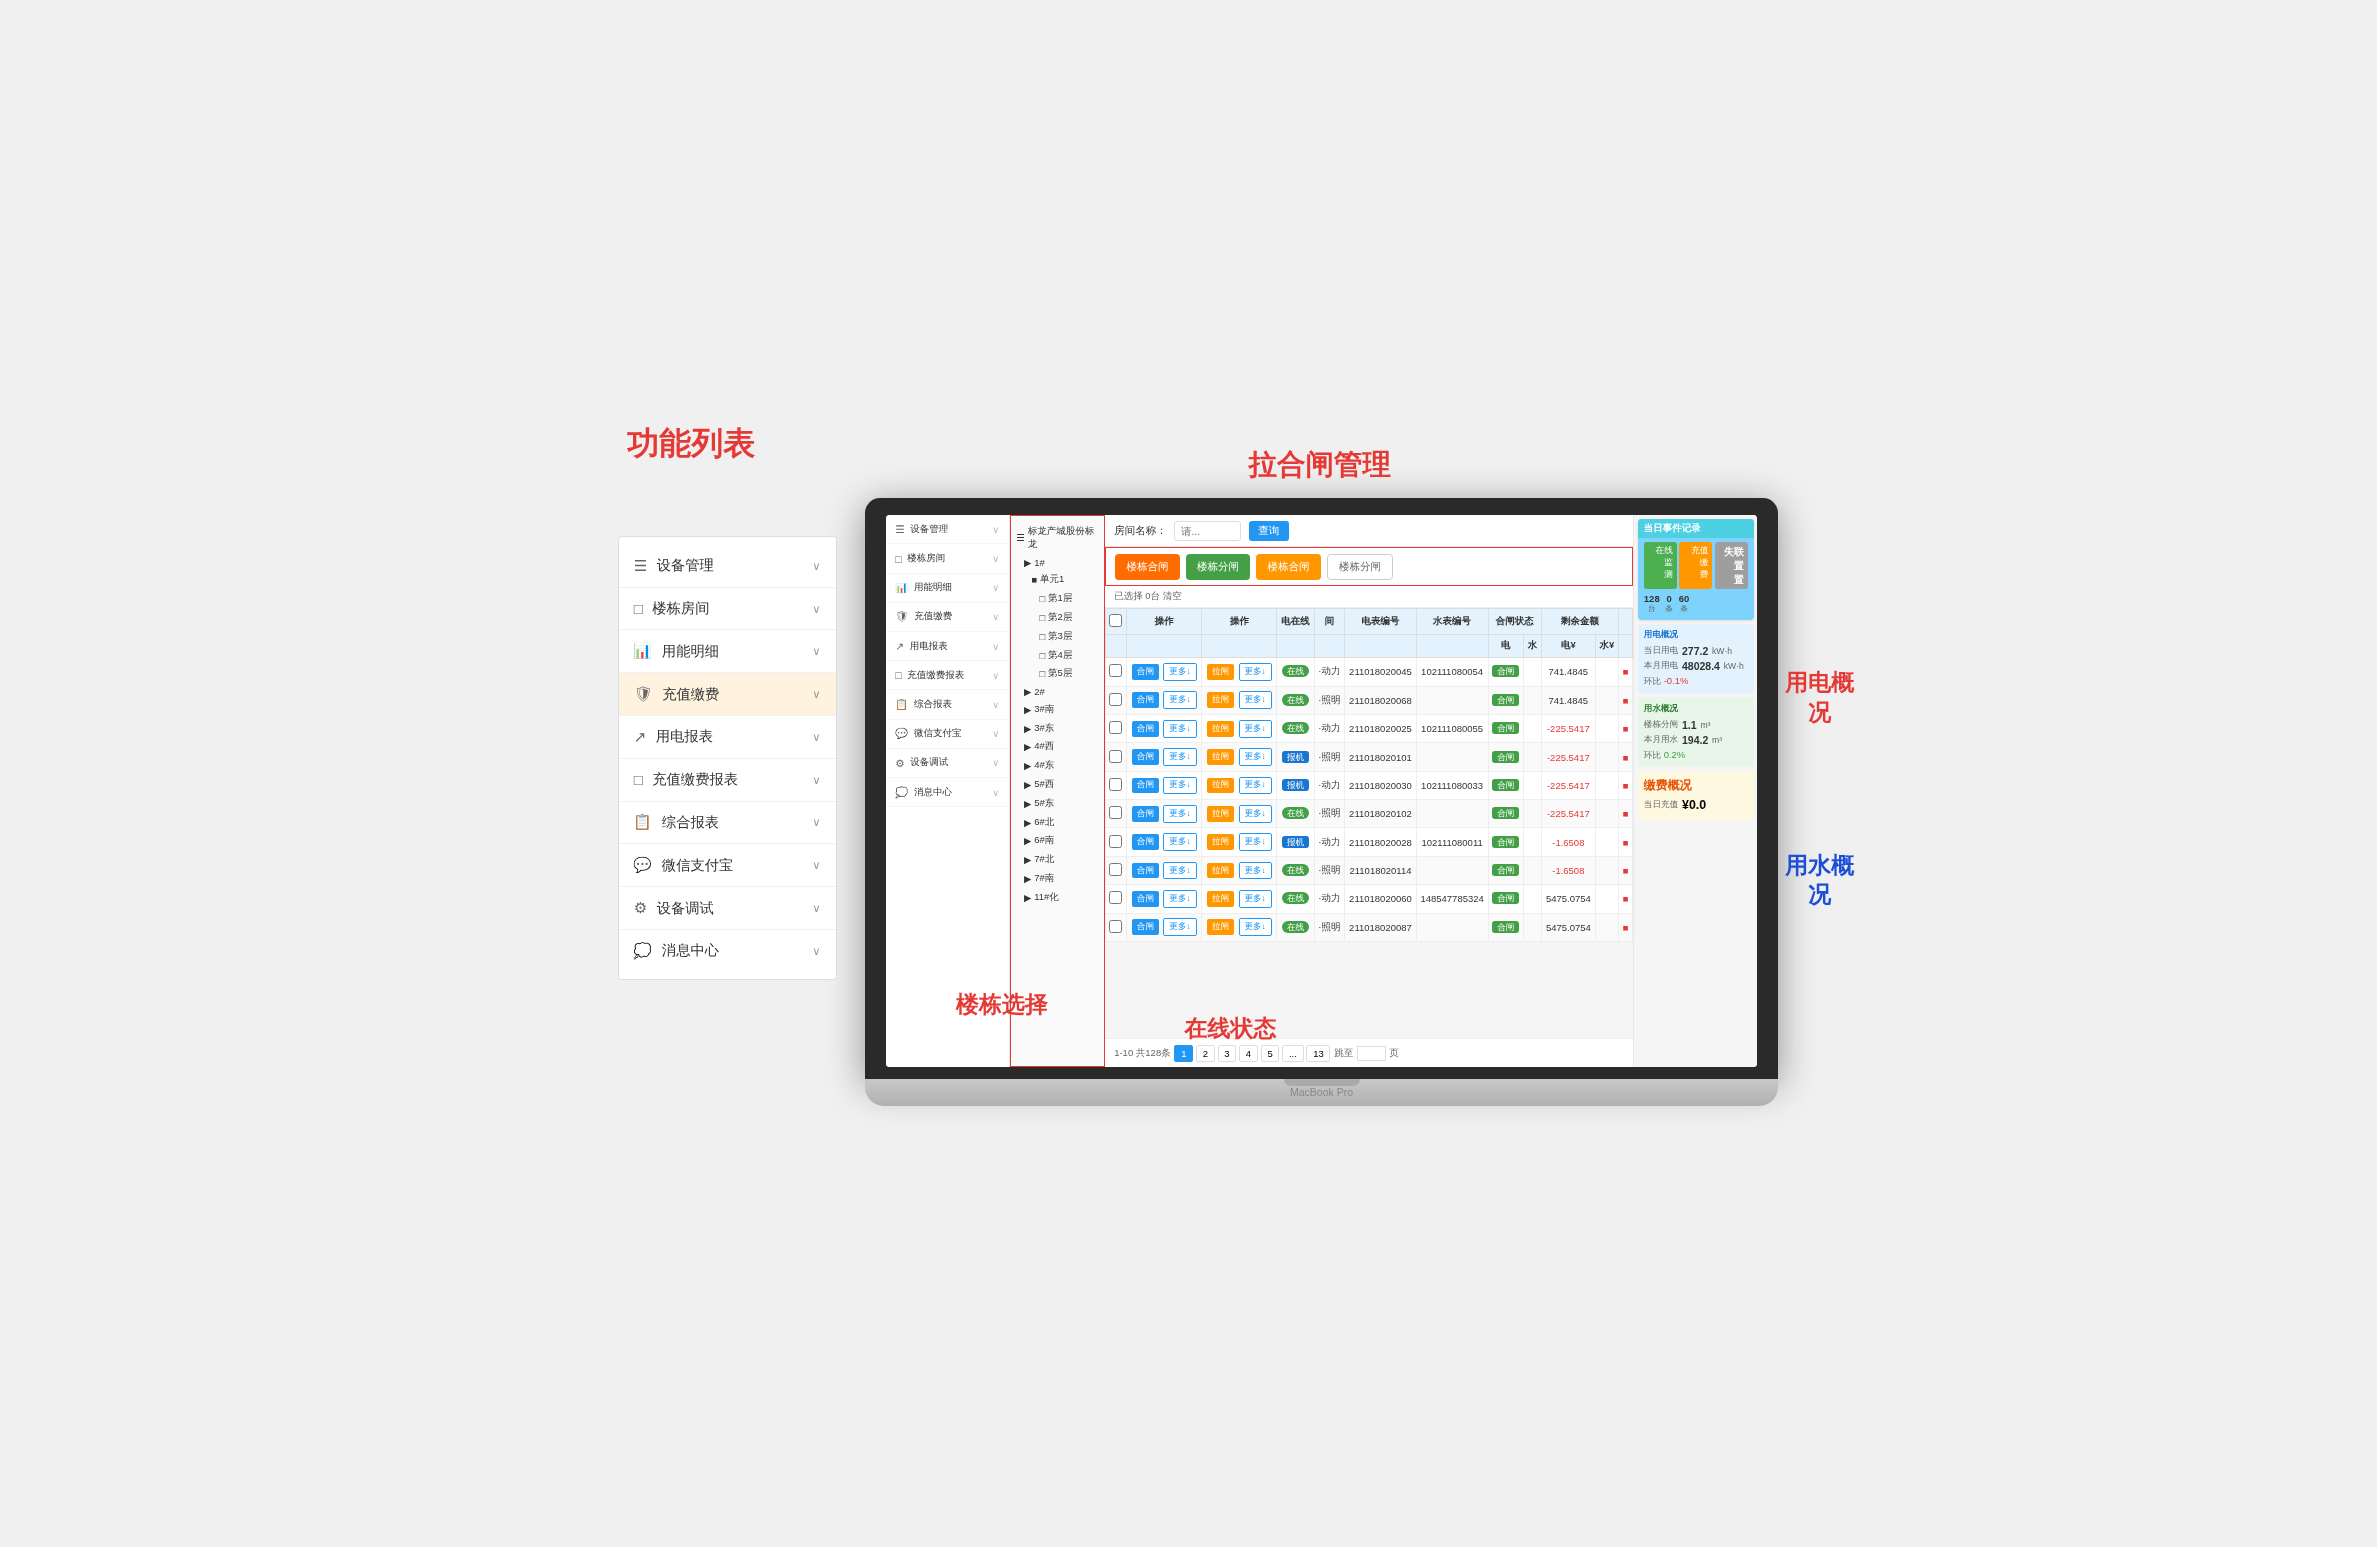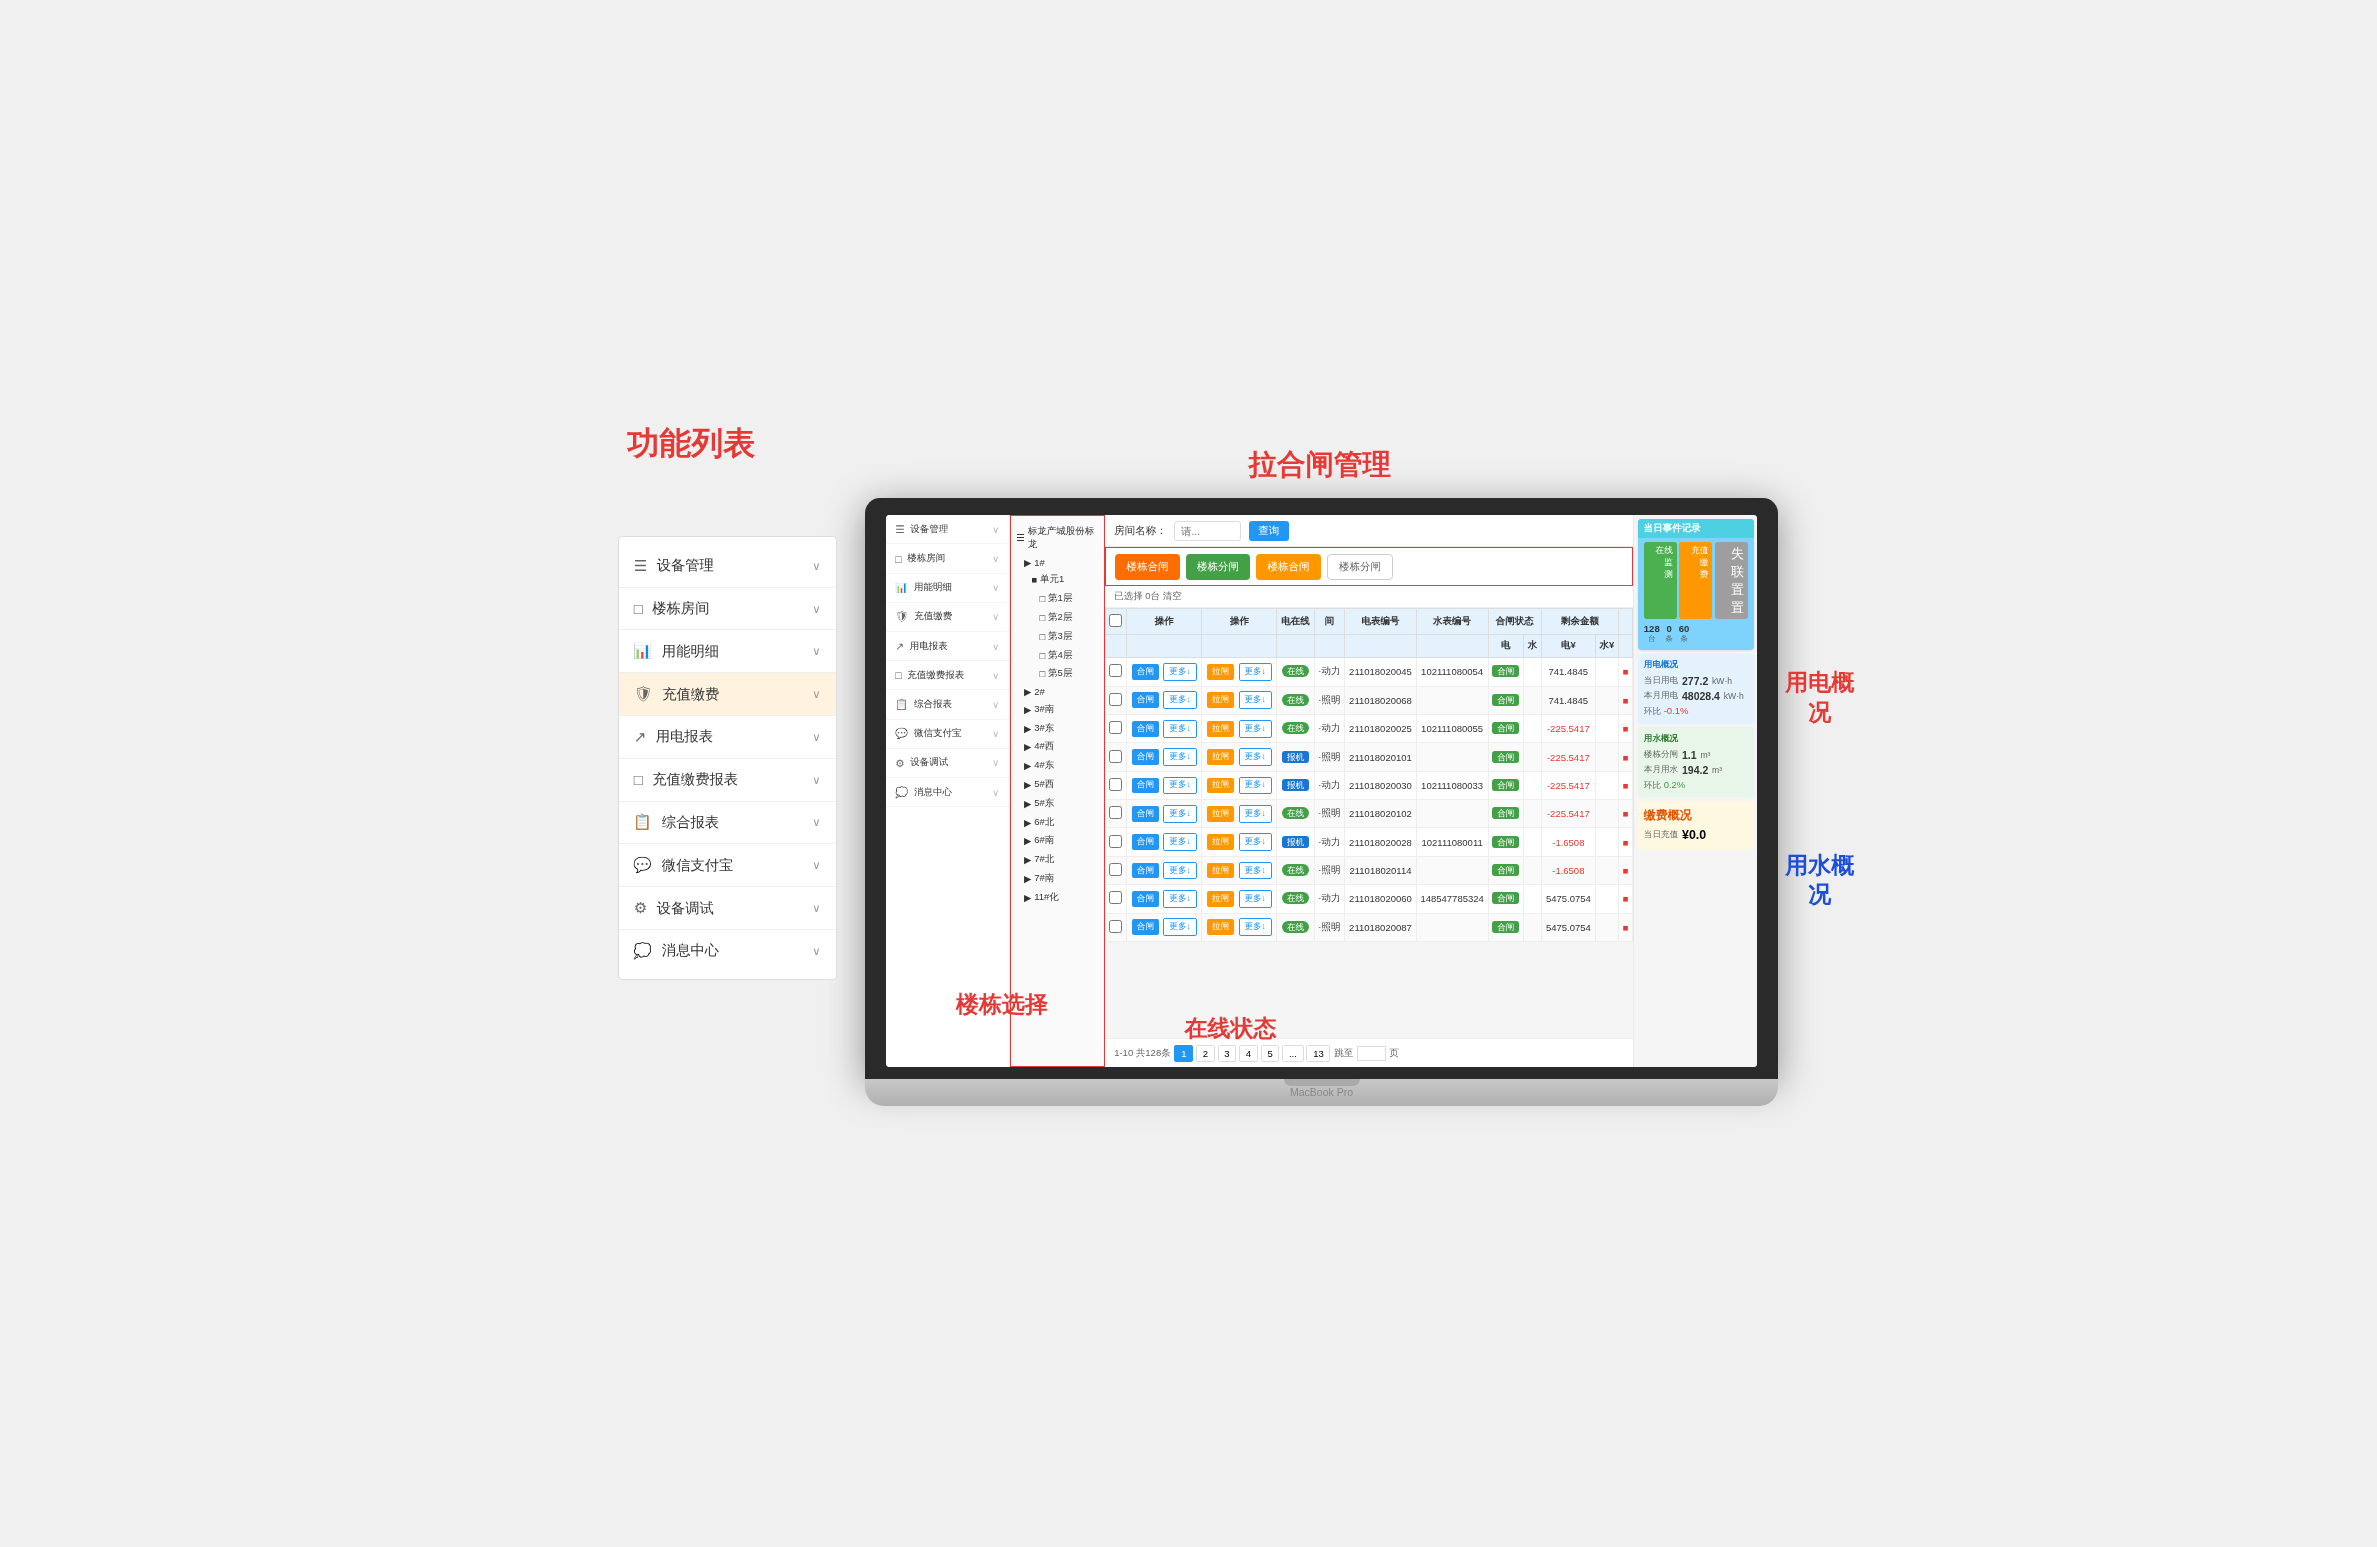--- a/index.html
+++ b/index.html
@@ -896,21 +896,21 @@
 
         <div class="right-panel">
 
           <div class="panel-card">
             <div class="event-header">当日事件记录</div>
             <div class="event-badges" id="event-badges">
                 <div class="event-badge eb-online" style="white-space: pre-wrap; font-size: 8.6px;">在线监
 测</div>
                 <div class="event-badge eb-charge" style="white-space: pre-wrap; font-size: 8.6px;">充值缴
 费</div>
-                <div class="event-badge eb-offline" style="white-space: pre-wrap; font-size: 13px;">失联置
+                <div class="event-badge eb-offline" style="white-space: pre-wrap; font-size: 10px; font-weight: bold;">失联置
 置</div>
               </div>
             <div class="event-stats" id="event-stats">
                 <div class="es-item">
                   <div class="es-num">128</div>
                   <div class="es-label">台</div>
                 </div>
                 <div class="es-item">
                   <div class="es-num">0</div>
                   <div class="es-label">条</div>

